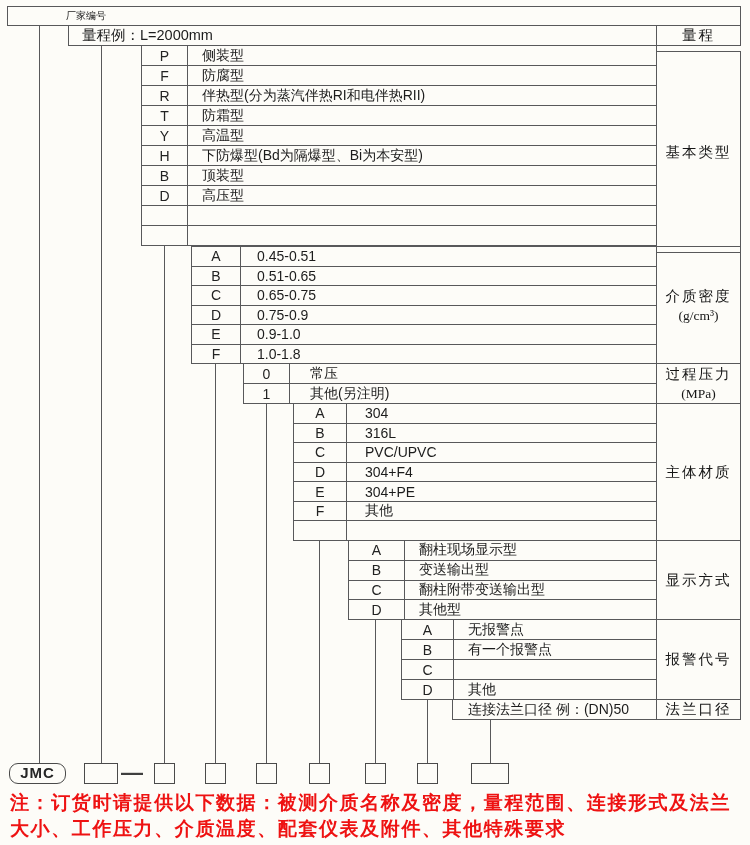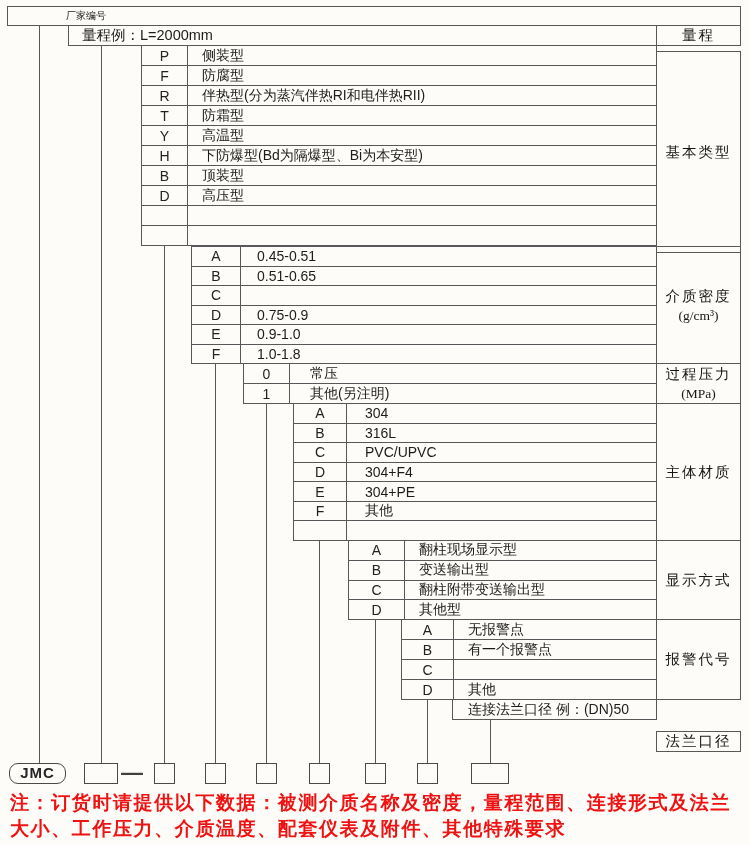--- a/index.html
+++ b/index.html
@@ -74,21 +74,21 @@
     letter-spacing:2px;text-align:center;
   }
   .lbl .unit{letter-spacing:0;font-size:13.5px;margin-top:2px;}
   .lbl-range{top:25px;height:21px;}
   .lbl-basic{top:51px;height:202px;}
   .lbl-density{top:246px;height:118px;}
   .lbl-pressure{top:363px;height:41px;}
   .lbl-material{top:403px;height:138px;}
   .lbl-display{top:540px;height:80px;}
   .lbl-alarm{top:619px;height:81px;}
-  .lbl-flange{top:699px;height:21px;margin-top:32px;}
+  .lbl-flange{top:699px;height:21px;}
 
   
   .vline{position:absolute;width:1px;background:var(--line);}
 
   
   .obox{
     position:absolute;top:763px;height:21px;
     border:1.5px solid var(--boxline);box-sizing:border-box;
     background:transparent;
   }
@@ -193,20 +193,21 @@
     <div class="row">
         <div class="code">A</div>
         <div class="desc">0.45-0.51</div>
       </div>
     <div class="row">
         <div class="code">B</div>
         <div class="desc">0.51-0.65</div>
       </div>
     <div class="row">
         <div class="code">C</div>
+        <div class="desc">0.65-0.75</div>
       </div>
     <div class="row">
         <div class="code">D</div>
         <div class="desc">0.75-0.9</div>
       </div>
     <div class="row">
         <div class="code">E</div>
         <div class="desc">0.9-1.0</div>
       </div>
     <div class="row">

